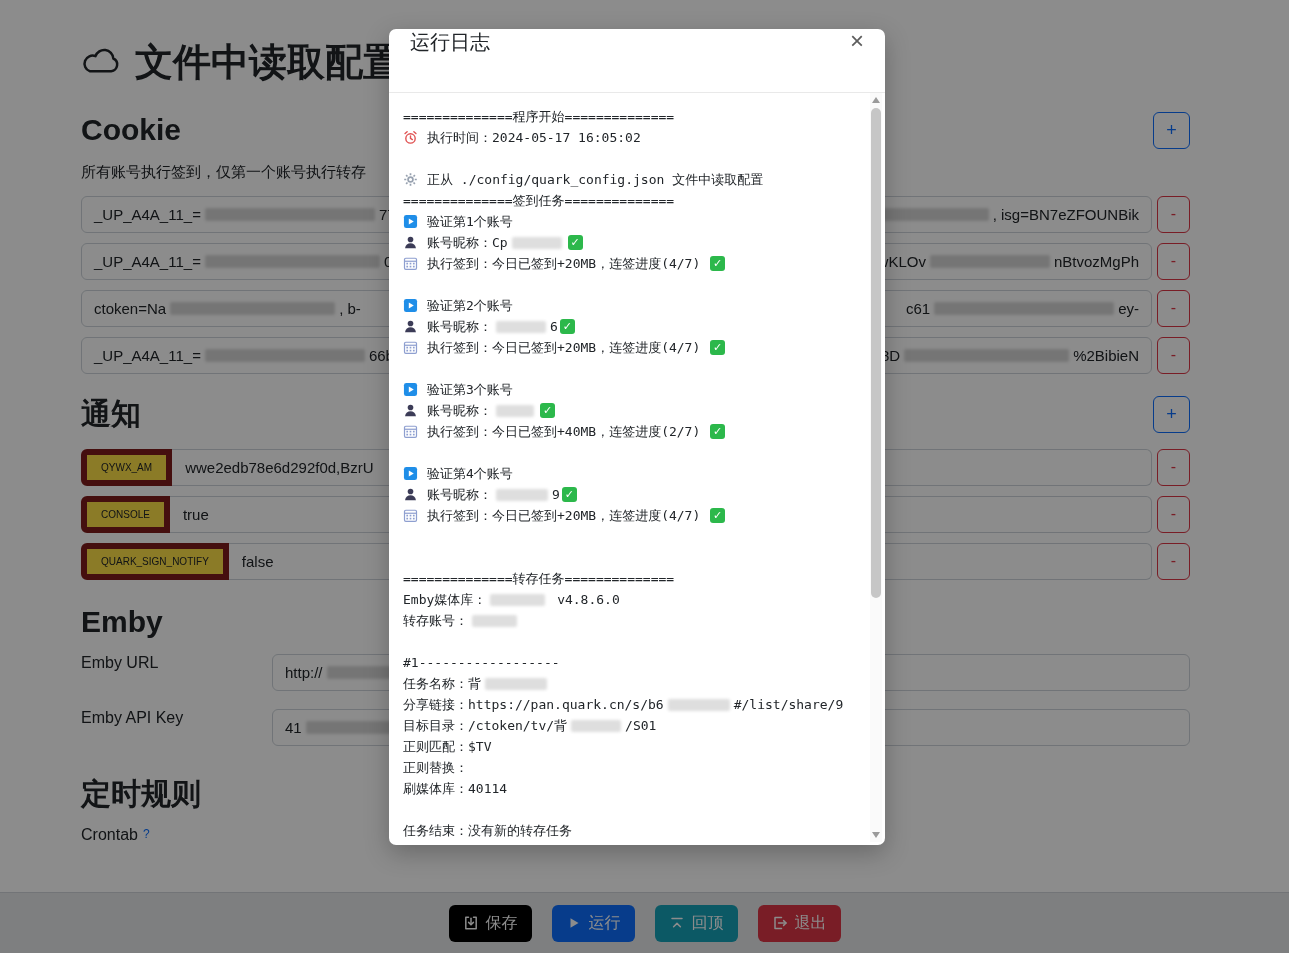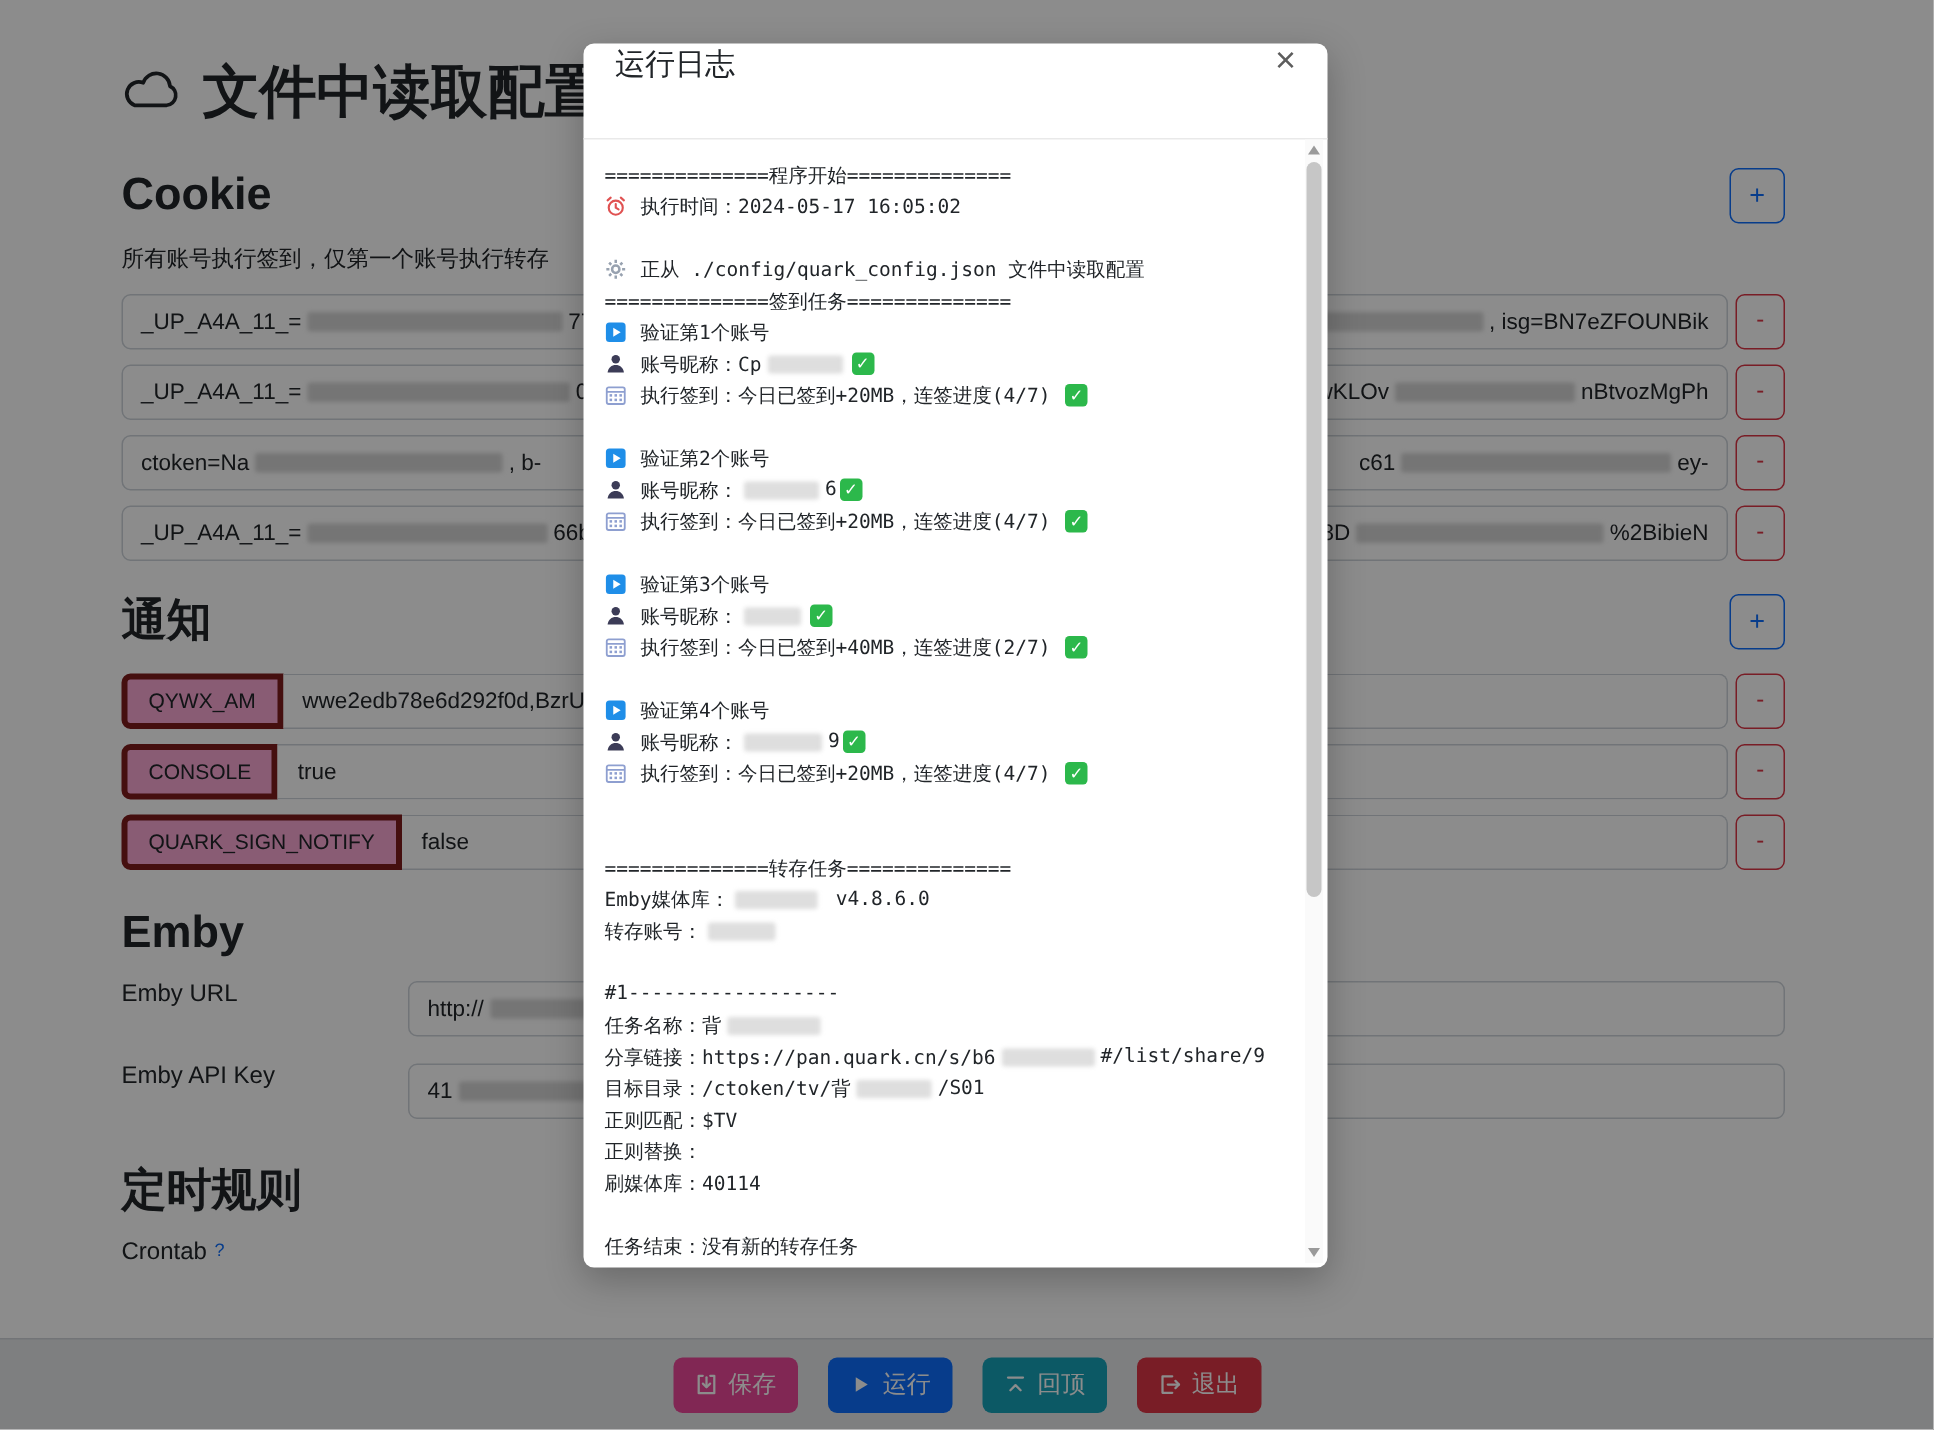--- a/index.html
+++ b/index.html
@@ -22,22 +22,22 @@
     border-radius:6px;font-size:16px;line-height:1;cursor:pointer;}
   .rows{margin-top:0;}
   .rows.gap-top{margin-top:16px;}
   .c-row,.n-row{display:flex;gap:5px;margin-bottom:10px;align-items:center;}
   .c-input{flex:1;height:35px;border:1px solid #ced4da;border-radius:6px;padding:0 12px;
     display:flex;align-items:center;justify-content:space-between;font-size:15px;background:#fff;
     overflow:hidden;white-space:nowrap;}
   .cv{display:inline-flex;align-items:center;white-space:nowrap;}
   .redact{display:inline-block;height:13px;background:#d6d6d6;border-radius:2px;filter:blur(1.5px);margin:0 4px;vertical-align:middle;}
   .ig{flex:1;display:flex;height:37px;}
-  .ig-label{background:#f9a8d4;border:4px solid #7f1d1d;border-radius:6px 0 0 6px;padding:0 14px;
-    display:flex;align-items:center;font-size:14px;}
+  .ig-label{background:#fde047;border:6px solid #7f1d1d;border-radius:6px 0 0 6px;padding:0 14px;
+    display:flex;align-items:center;font-size:10px;}
   .ig-value{flex:1;border:1px solid #ced4da;border-left:none;border-radius:0 6px 6px 0;background:#fff;
     padding:0 13px;display:flex;align-items:center;font-size:15px;overflow:hidden;white-space:nowrap;}
   .f-row{display:flex;margin-bottom:18px;}
   .f-label{width:191px;font-size:16px;flex:0 0 191px;}
   .f-input{flex:1;height:35px;border:1px solid #ced4da;border-radius:6px;background:#fff;
     padding:0 12px;display:flex;align-items:center;font-size:15px;overflow:hidden;white-space:nowrap;}
   .help{color:#0d6efd;font-size:12px;margin-left:5px;cursor:pointer;vertical-align:2px;}
   .h-emby{margin:24px 0 14px 0;}
   .h-cron{margin:30px 0 14px 0;}
   
@@ -204,21 +204,21 @@
     </div>
 
   <h2 class="h-cron">定时规则</h2>
   <div class="f-row">
     <span class="f-label"><span>Crontab</span><span class="help">?</span></span>
   </div>
 </div>
 
 <div class="footer">
   <span id="footer-buttons" style="display:inline-flex;gap:20px;">
-      <button class="fbtn" style="background: #ec4899;">
+      <button class="fbtn" style="background: #000000;">
         <span>
           <svg viewBox="0 0 16 16" width="16" height="16">
             <g fill="none" stroke="#fff" stroke-width="1.5" stroke-linecap="round" stroke-linejoin="round">
               <path d="M5.5 2.2H2.8v11.6h10.4V2.2h-2.7"></path>
               <path d="M8 3.2v6.3"></path>
               <path d="M5.6 7.4 8 9.8l2.4-2.4"></path>
             </g>
           </svg>
         </span>
         <span>保存</span>

